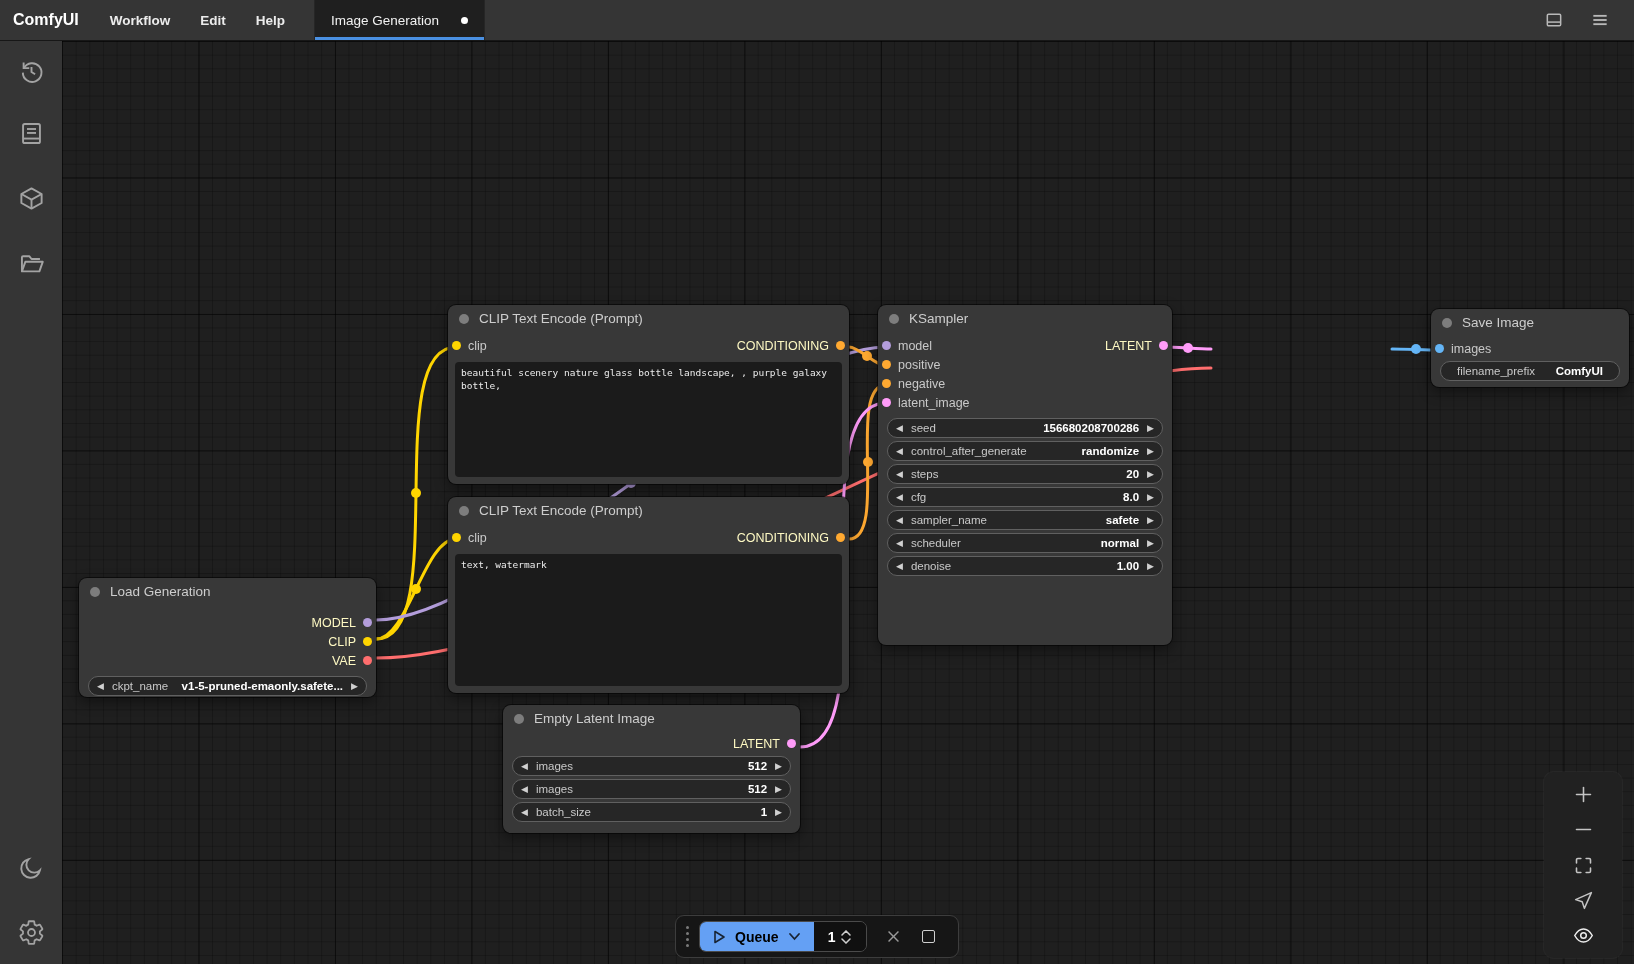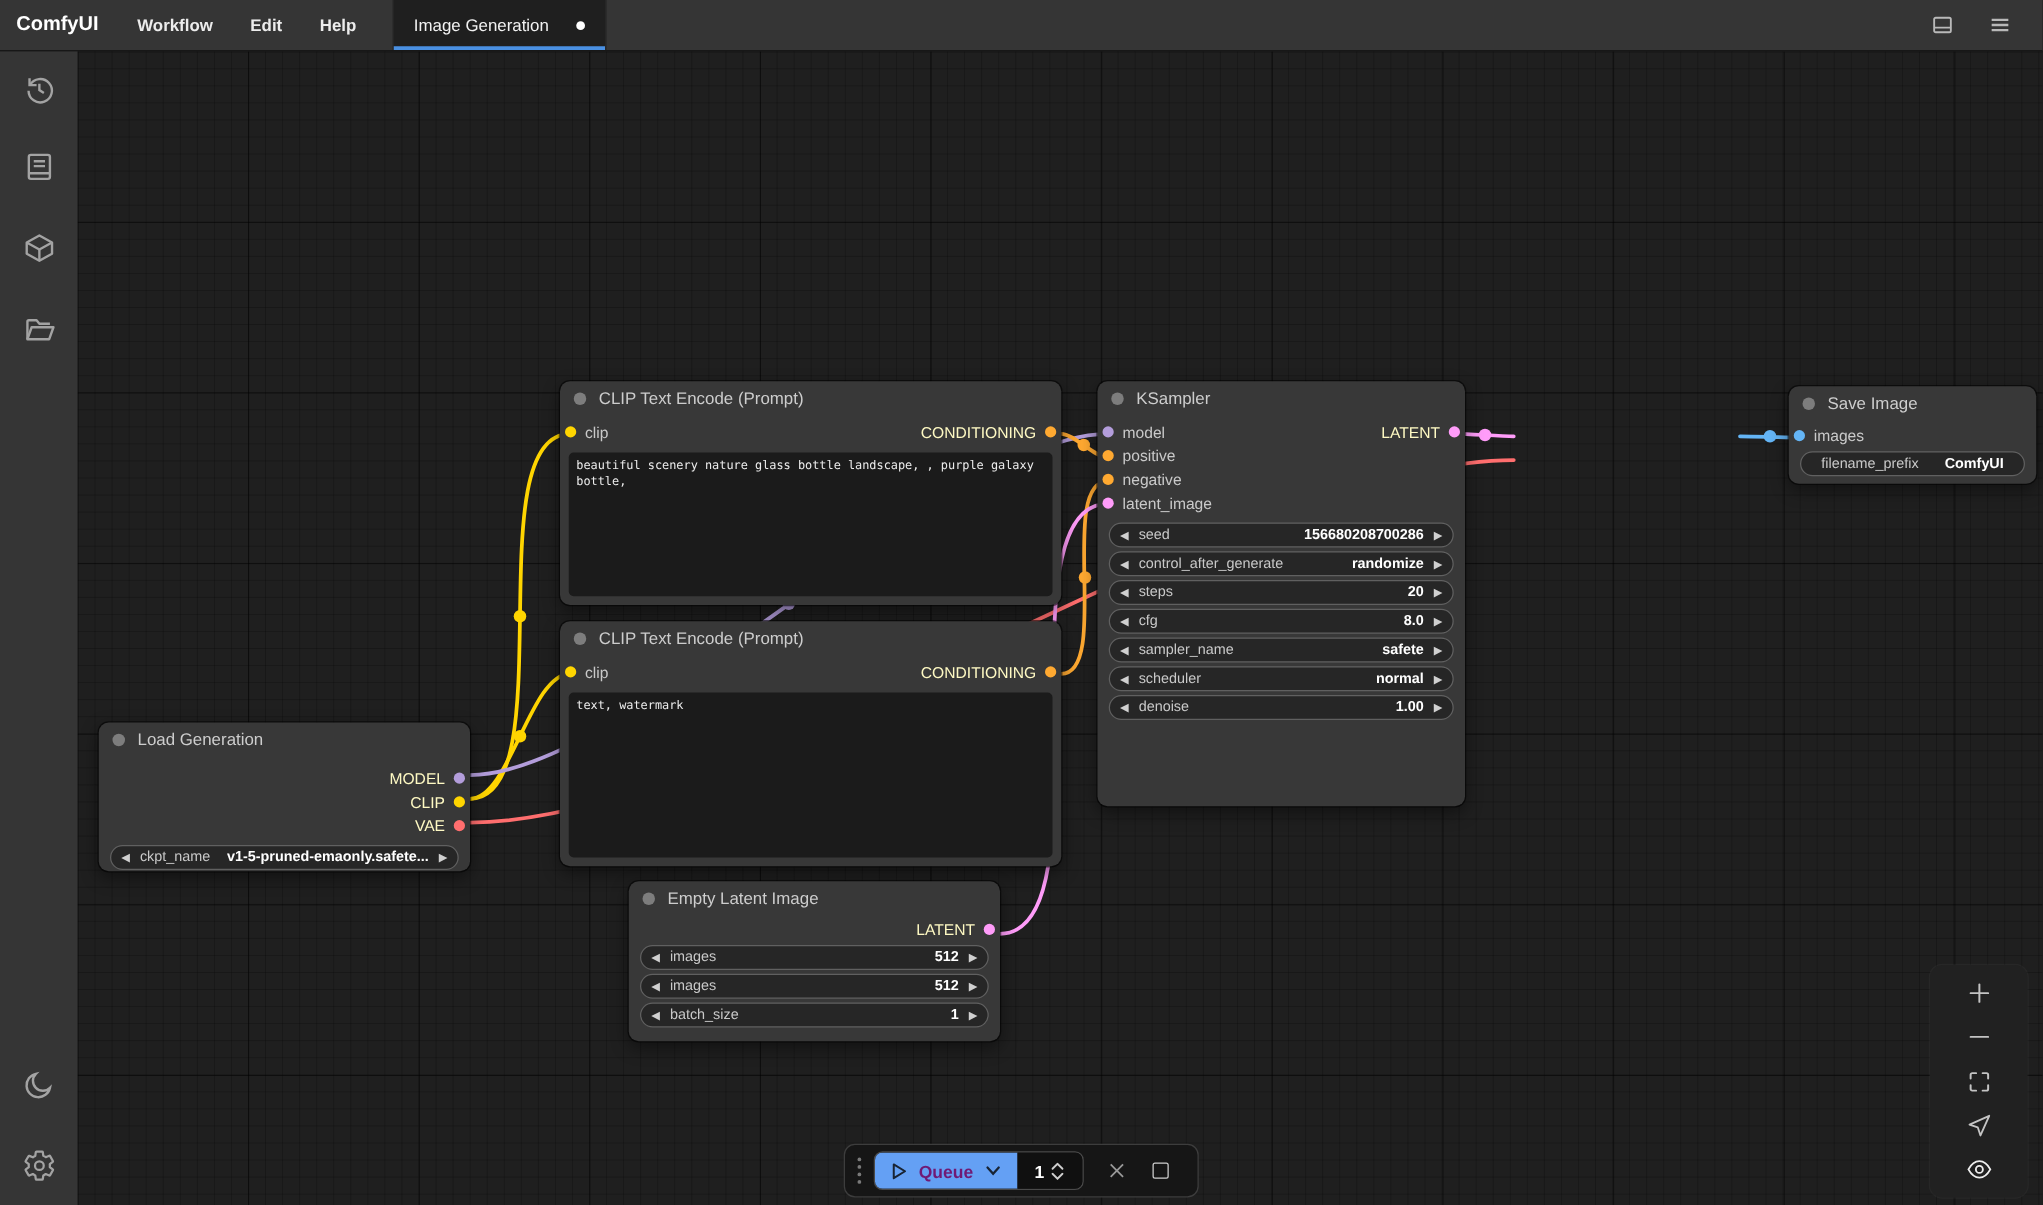--- a/index.html
+++ b/index.html
@@ -65,21 +65,21 @@
   .widget.no-arrows { justify-content:space-between; padding:0 16px; }
 
   
   .queue-bar { position:absolute; z-index:10; left:613px; top:874px; width:284px; height:43px;
     background:#161616; border:1px solid #3d3d3d; border-radius:9px;
     display:flex; align-items:center; padding:0 10px; }
   .drag-dots { display:flex; flex-direction:column; gap:3px; margin-right:10px; }
   .drag-dots i { width:3px; height:3px; border-radius:50%; background:#7a7a7a; }
   .queue-group { display:flex; align-items:stretch; height:31px; border:1px solid #4a4a4a;
     border-radius:7px; overflow:hidden; }
-  .queue-btn { display:flex; align-items:center; gap:9px; padding:0 13px; color:#701a75;
+  .queue-btn { display:flex; align-items:center; gap:9px; padding:0 13px; color:#000000;
     font-size:14px; font-weight:600; }
   .queue-count { width:52px; background:#101010; display:flex; align-items:center;
     justify-content:center; gap:6px; color:#fff; font-size:14px; font-weight:bold; }
   .steppers { display:flex; flex-direction:column; gap:2px; color:#cfcfcf; }
   .steppers svg { width:10px; height:6px; }
   .qb-icon { width:17px; height:17px; color:#9a9a9a; }
   .stop-sq { width:13px; height:13px; border:1.6px solid #cfcfcf; border-radius:2px; }
 
   
   .zoom-panel { position:absolute; z-index:10; left:1482px; top:731px; width:78px; height:186px;

